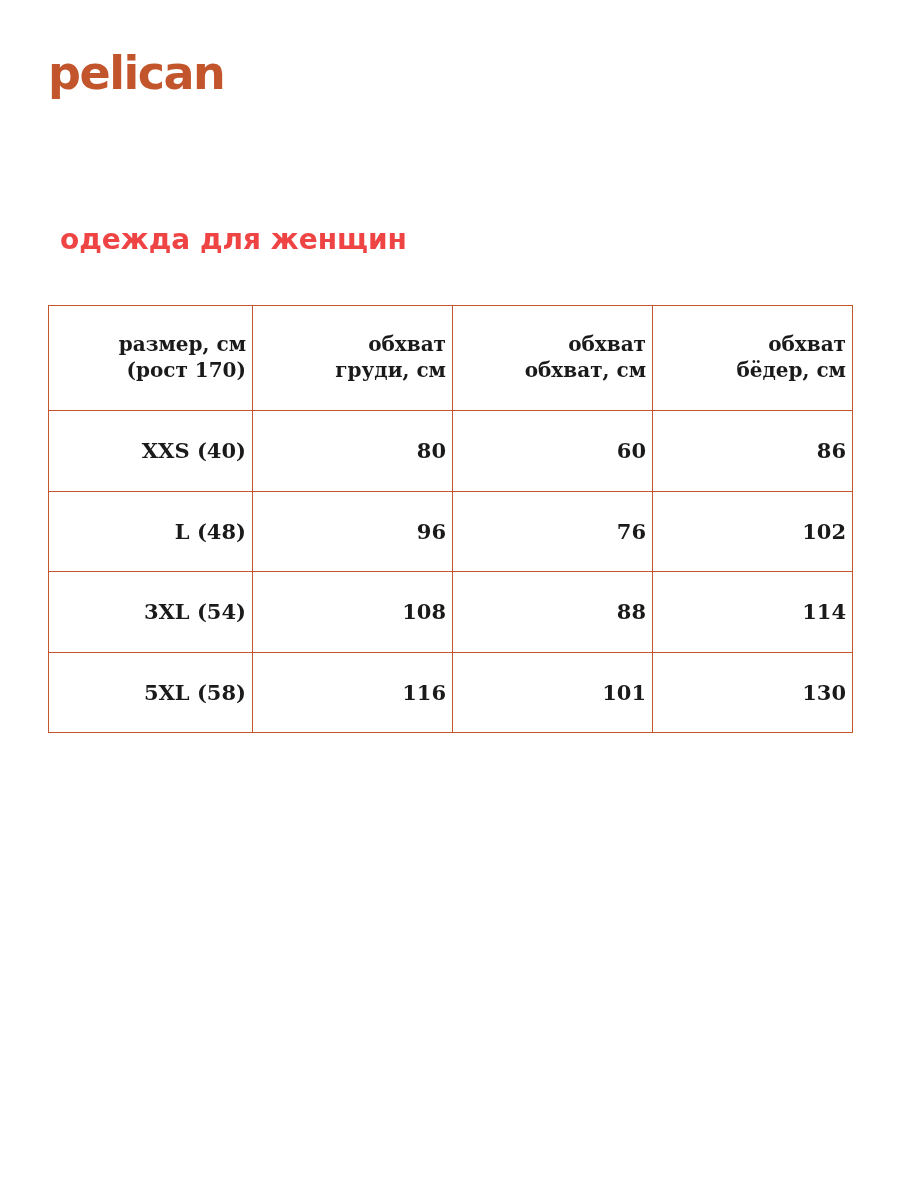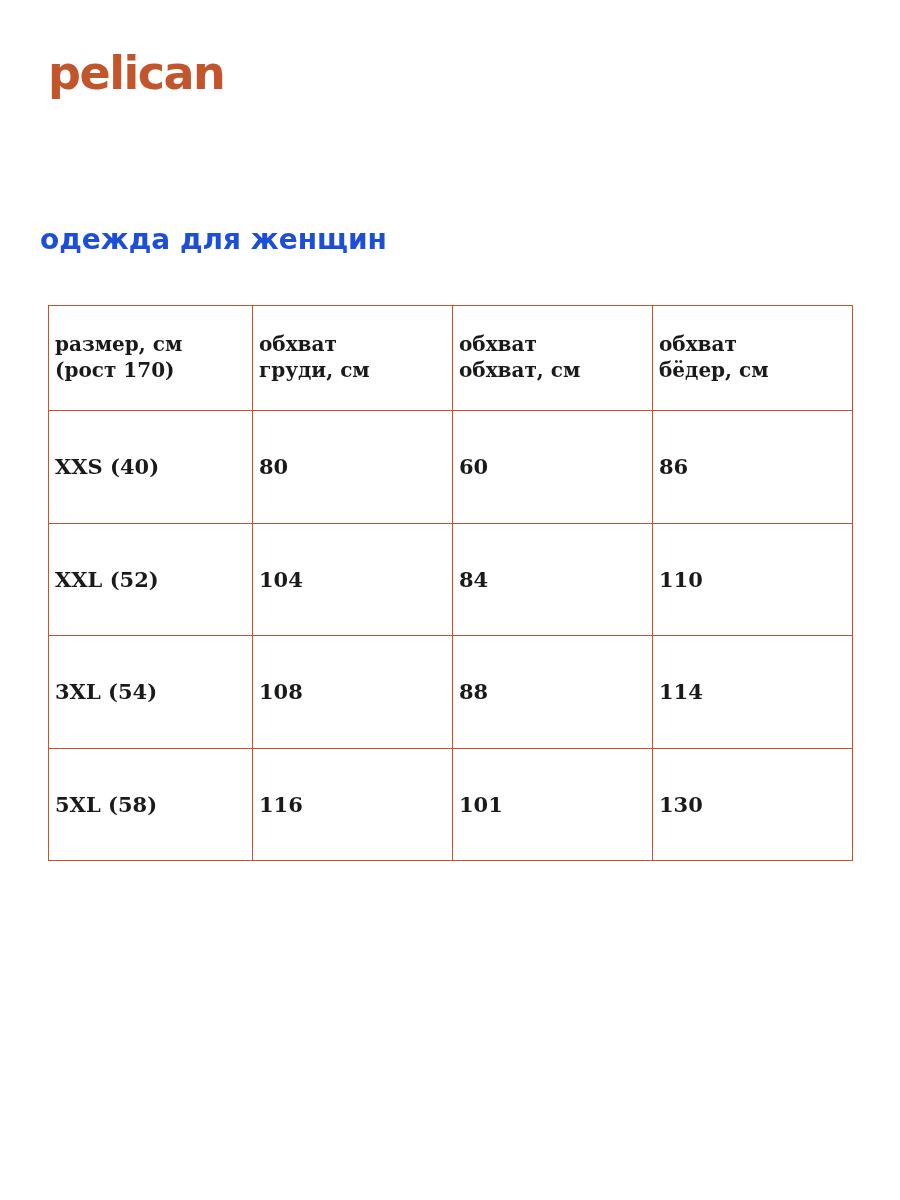--- a/index.html
+++ b/index.html
@@ -31,64 +31,64 @@
     font-family: "DejaVu Sans", sans-serif;
     font-weight: 700;
     font-size: 46px;
     letter-spacing: -1.5px;
     color: #c2552c;
     line-height: 1;
   }
 
   .doc-title {
     position: absolute;
-    left: 40px;
+    left: 60px;
     top: 226px;
     font-family: "DejaVu Sans", sans-serif;
     font-weight: 700;
     font-size: 28px;
-    color: #1d4ed8;
+    color: #ef4444;
     line-height: 1;
     letter-spacing: 0px;
   }
 
   .table-wrap {
     position: absolute;
     left: 48px;
     top: 305px;
     width: 804px;
   }
 
   table.size-table {
     width: 804px;
     border-collapse: collapse;
     table-layout: fixed;
   }
 
   table.size-table th,
   table.size-table td {
     border: 1px solid #c2552c;
-    text-align: left;
+    text-align: right;
     vertical-align: middle;
     font-family: "DejaVu Serif", serif;
     font-weight: 700;
     color: #1a1a1a;
   }
 
   table.size-table th {
     height: 96px;
     font-size: 20px;
     line-height: 1.28;
     padding: 4px 6px;
   }
 
   table.size-table td {
     height: 75.5px;
     font-size: 21px;
-    padding: 18px 6px;
+    padding: 2px 6px;
   }
 
   col.c0 { width: 204px; }
   col.c1 { width: 200px; }
   col.c2 { width: 200px; }
   col.c3 { width: 200px; }
 
   .th-line { display: block; }
 </style>
 </head>
@@ -129,24 +129,24 @@
         </tr>
       </thead>
       <tbody>
         <tr>
           <td>XXS (40)</td>
           <td>80</td>
           <td>60</td>
           <td>86</td>
         </tr>
         <tr>
-          <td>XXL (52)</td>
-          <td>104</td>
-          <td>84</td>
-          <td>110</td>
+          <td>L (48)</td>
+          <td>96</td>
+          <td>76</td>
+          <td>102</td>
         </tr>
         <tr>
           <td>3XL (54)</td>
           <td>108</td>
           <td>88</td>
           <td>114</td>
         </tr>
         <tr>
           <td>5XL (58)</td>
           <td>116</td>

